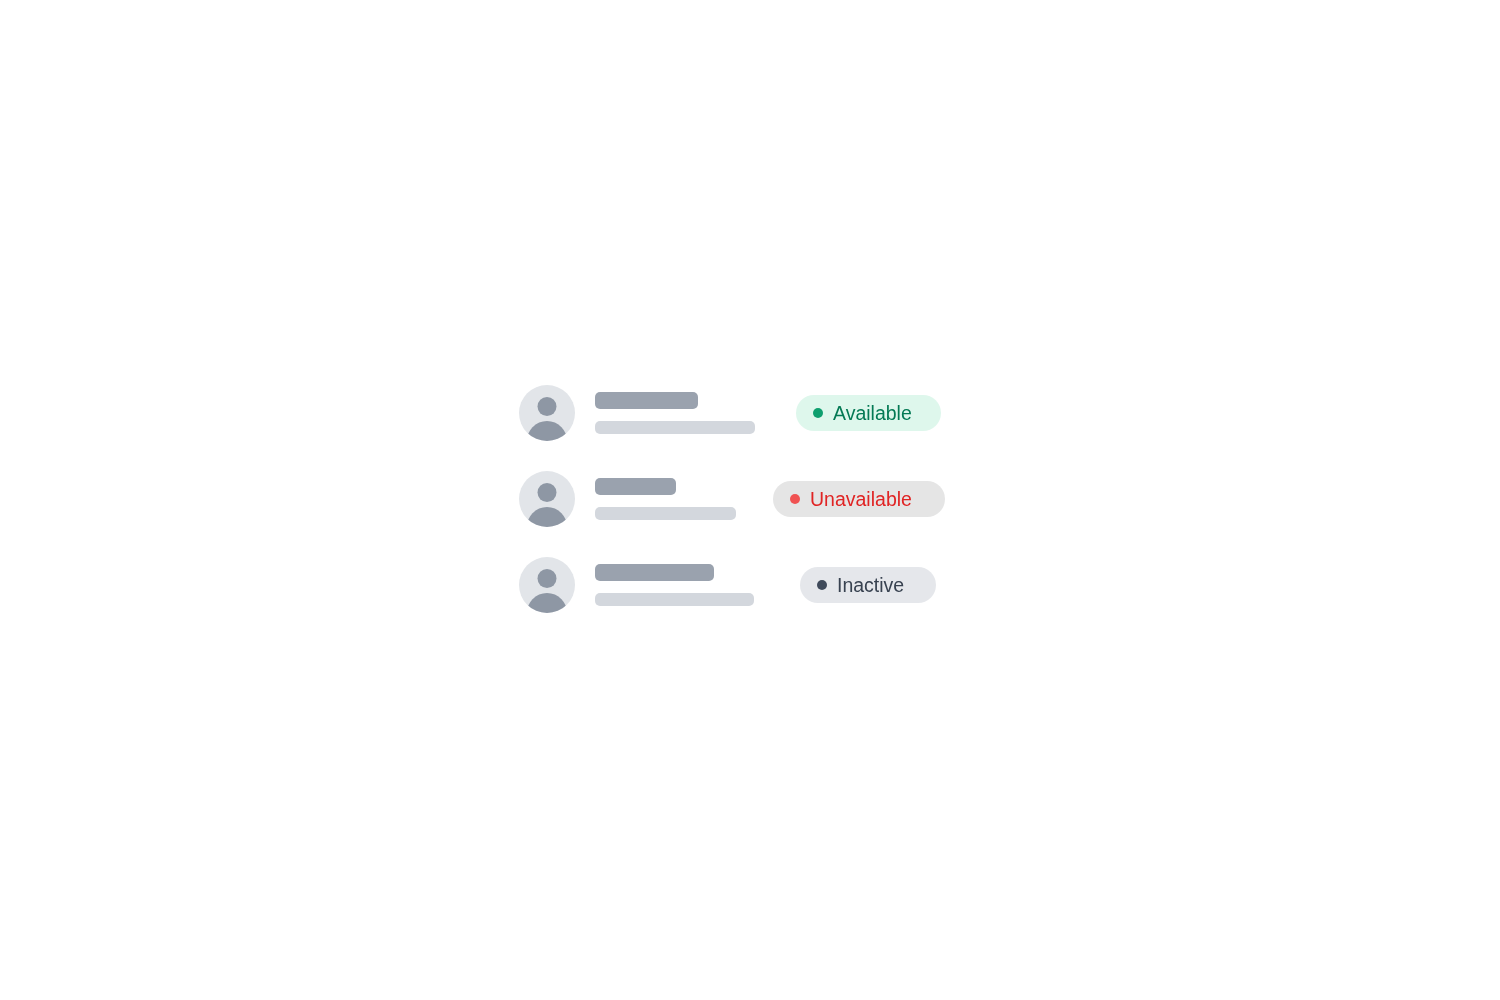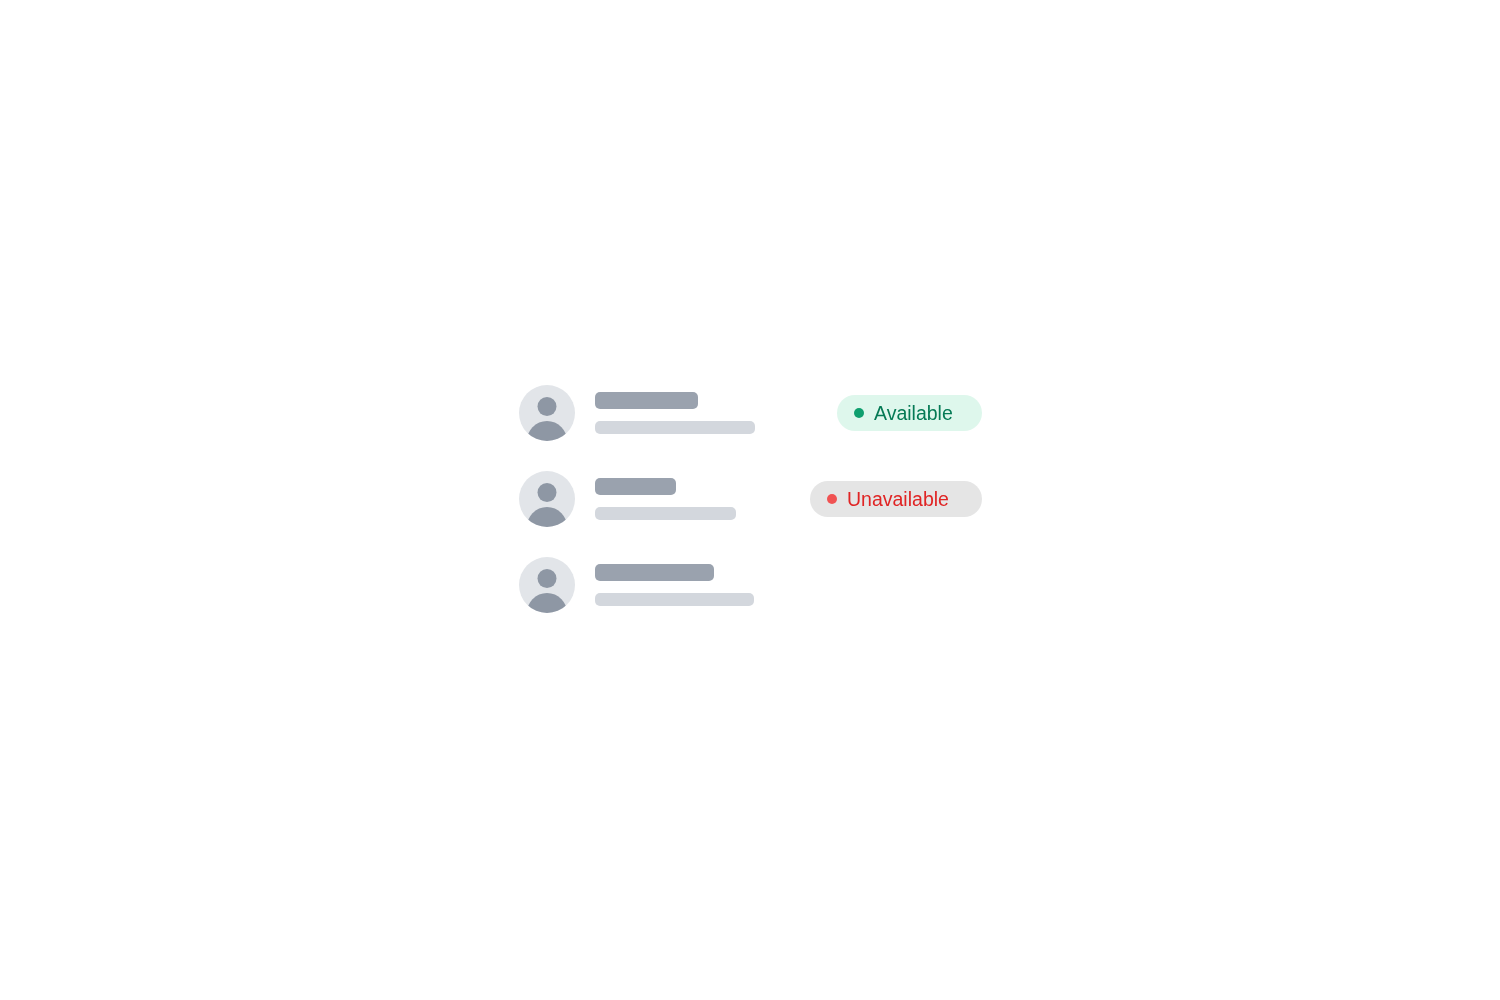--- a/index.html
+++ b/index.html
@@ -88,21 +88,21 @@
   }
   .line.secondary {
     height: 13px;
     background: #d3d7dd;
   }
 
   
   .badge-cell {
     flex: 1 1 auto;
     display: flex;
-    justify-content: flex-end;
+    justify-content: center;
     align-items: center;
   }
   .status-badge {
     display: inline-flex;
     align-items: center;
     gap: 10px;
     height: 36px;
     padding: 0 17px;
     border-radius: 18px;
     font-size: 19.5px;
@@ -165,16 +165,22 @@
 
     <div class="user-row">
       <div class="avatar">
         <span class="head"></span>
         <span class="body"></span>
       </div>
       <div class="lines">
         <span class="line primary" style="background: rgb(154, 162, 174); width: 119px;"></span>
         <span class="line secondary" style="background: rgb(211, 215, 221); width: 159px;"></span>
       </div>
+      <div class="badge-cell">
+        <span class="status-badge" style="background: rgb(229, 231, 235); color: rgb(56, 66, 80); min-width: 136px;">
+          <span class="status-dot" style="background: rgb(63, 74, 90);"></span>
+          <span class="status-label">Inactive</span>
+        </span>
+      </div>
     </div>
 
   </div>
 </div>
 
 </body></html>

